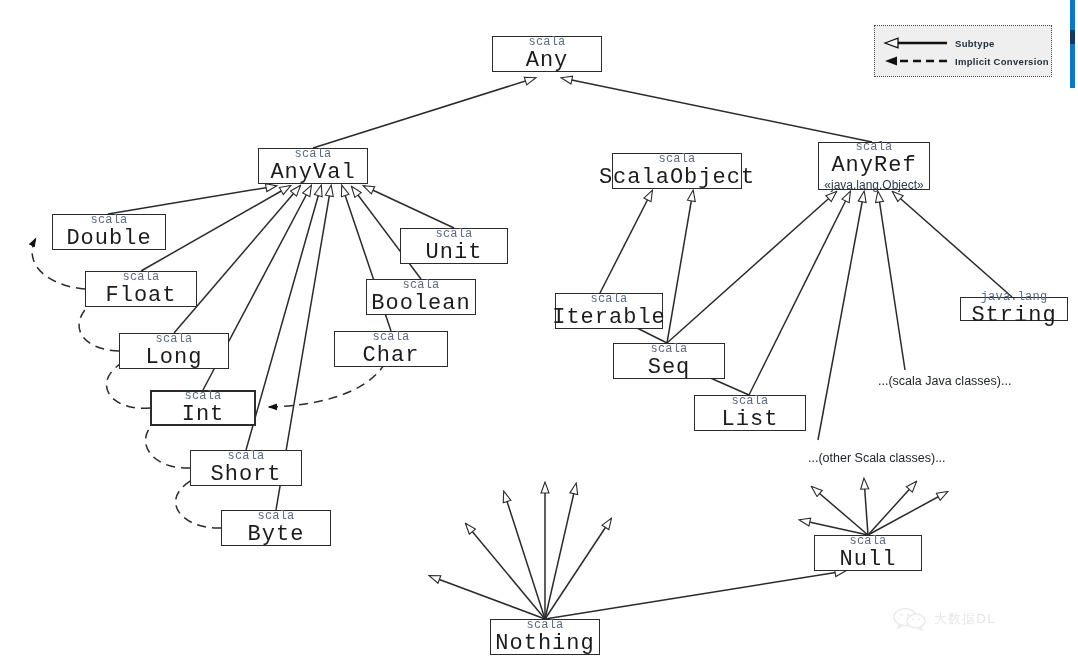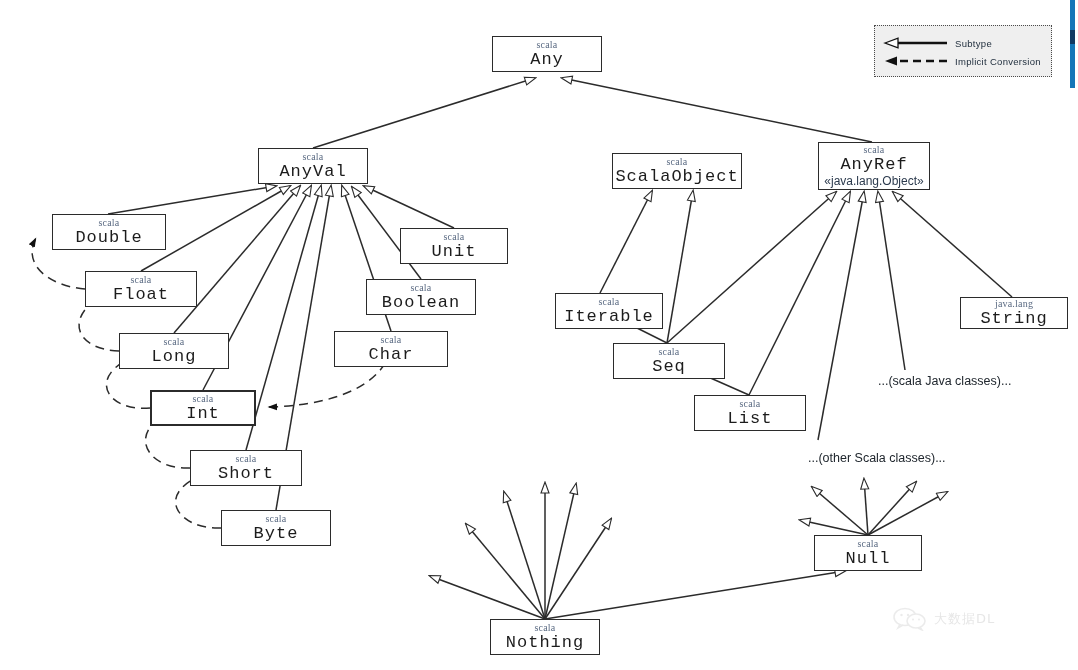--- a/index.html
+++ b/index.html
@@ -5,33 +5,33 @@
   html,body{margin:0;padding:0;background:#ffffff;}
   body{width:1078px;height:670px;position:relative;overflow:hidden;
        font-family:"Liberation Sans",sans-serif;}
   #stage{position:absolute;left:0;top:0;width:1078px;height:670px;background:#fff;}
   svg#wires{position:absolute;left:0;top:0;width:1078px;height:670px;}
 
   .node{position:absolute;box-sizing:border-box;background:#ffffff;
         border:1.3px solid #2b2b2b;display:flex;flex-direction:column;
         align-items:center;justify-content:center;z-index:5;}
   .node.thick{border-width:2.6px;}
-  .pkg{font-size:10px;color:#5a6a82;line-height:1.0;letter-spacing:.2px;
-       font-family:Liberation Serif, serif;}
-  .cname{font-size:17px;color:#1c1c1c;line-height:1.05;margin-top:1px;
+  .pkg{font-size:12px;color:#5a6a82;line-height:1.0;letter-spacing:.2px;
+       font-family:Liberation Mono, monospace;}
+  .cname{font-size:22px;color:#1c1c1c;line-height:1.05;margin-top:1px;
          font-family:"Liberation Mono",monospace;letter-spacing:1px;}
   .stereo{font-size:12px;color:#2b3a4d;line-height:1.0;margin-top:1px;
           font-family:"Liberation Sans",sans-serif;}
 
   .freetext{position:absolute;font-size:12.5px;color:#20272e;white-space:nowrap;
             font-family:"Liberation Sans",sans-serif;z-index:6;}
 
   #legend{position:absolute;left:874px;top:25px;width:176px;height:50px;
           background:#efefef;border:1.6px dotted #4a4a4a;z-index:8;}
-  .legrow{position:absolute;left:8px;height:16px;display:flex;align-items:center;}
+  .legrow{position:absolute;left:8px;height:16px;display:flex;align-items:center;font-weight:bold;}
   .legrow .ltxt{font-size:9.5px;color:#22303f;margin-left:6px;white-space:nowrap;
                 letter-spacing:.3px;}
   .legsvg{display:block;}
 
   #watermark{position:absolute;left:893px;top:607px;display:flex;align-items:center;
              z-index:9;opacity:.55;}
   #wmlabel{font-size:13px;color:#d2d2d2;margin-left:7px;letter-spacing:1px;
            font-family:"DejaVu Sans",sans-serif;}
   #scrollbar{position:absolute;right:3px;top:0px;width:5px;height:88px;
              background:#1476b8;z-index:10;}
@@ -136,21 +136,21 @@
   <div class="node" style="left:366px;top:279px;width:110px;height:36px;">
     <div class="pkg">scala</div>
     <div class="cname">Boolean</div>
   </div>
 
   <div class="node" style="left:555px;top:293px;width:108px;height:36px;">
     <div class="pkg">scala</div>
     <div class="cname">Iterable</div>
   </div>
 
-  <div class="node" style="left:960px;top:297px;width:108px;height:32px;">
+  <div class="node" style="left:960px;top:297px;width:108px;height:24px;">
     <div class="pkg">java.lang</div>
     <div class="cname">String</div>
   </div>
 
   <div class="node" style="left:119px;top:333px;width:110px;height:36px;">
     <div class="pkg">scala</div>
     <div class="cname">Long</div>
   </div>
 
   <div class="node" style="left:334px;top:331px;width:114px;height:36px;">

